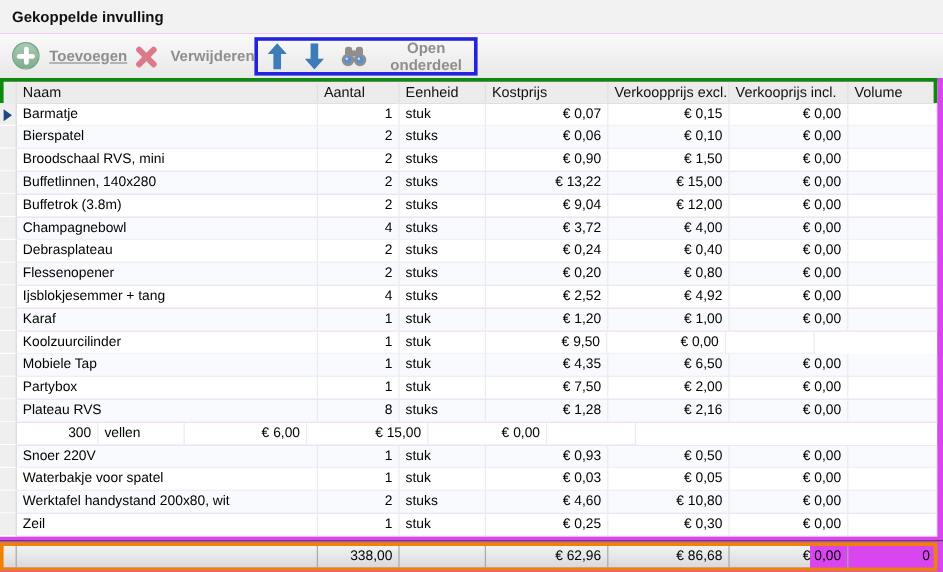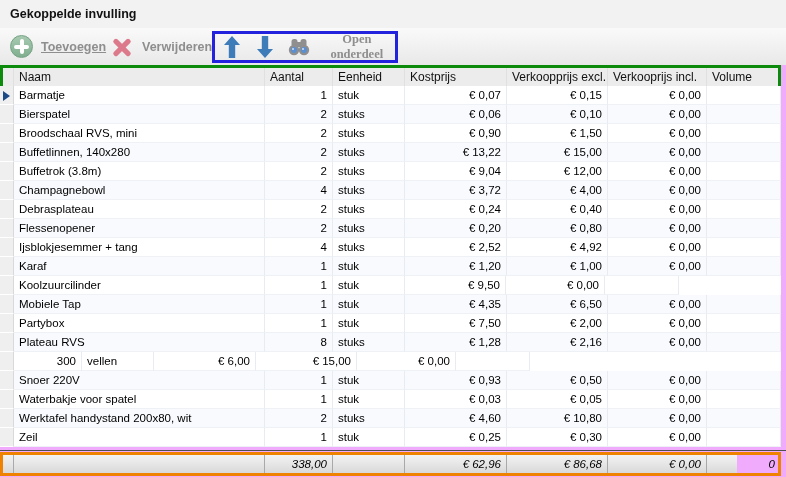--- a/index.html
+++ b/index.html
@@ -1,19 +1,19 @@
 <!DOCTYPE html>
 <html style="--blue-box: #2323dd; --green-box: #0c8a0c; --orange-box: #ef8200; --marker: #1d4a87;"><head>
 <meta charset="utf-8">
 <style>
   * { margin:0; padding:0; box-sizing:border-box; }
   html,body { background:#fff; }
   body { font-family:"Liberation Sans","DejaVu Sans",sans-serif; color:#000; }
   #app {
-    position:relative; width:786px; height:477px; background:#f0abfc;
+    position:relative; width:786px; height:477px; background:#d946ef;
     overflow:hidden; font-size:11.5px;
   }
   
   .titlebar {
     position:absolute; left:0; top:0; width:786px; height:28px;
     background:#f2f2f2; line-height:28px; padding-left:10px;
     font-weight:bold; font-size:12.5px; color:#111;
   }
   .toolbar {
     position:absolute; left:0; top:28px; width:786px; height:37px;
@@ -39,21 +39,21 @@
     background:#dc7a8c; border-radius:2px; }
   .x-icon i.a { transform:rotate(45deg); }
   .x-icon i.b { transform:rotate(-45deg); }
   .tool-group {
     position:absolute; left:212px; top:3px; width:186px; height:32px;
     border:3px solid var(--blue-box); display:flex; align-items:center;
   }
   .tool-group .tbtn-inline {
     background:transparent; border:none; cursor:default; display:flex;
     align-items:center; justify-content:center; height:26px;
-    font-family:Liberation Serif, serif;
+    font-family:Liberation Sans, sans-serif;
   }
   .btn-up { width:36px; } .btn-down { width:36px; }
   .btn-open { gap:7px; padding-left:4px; font-size:12.5px; color:#8e8e8e; font-weight:600; }
   
   .hdr {
     position:absolute; left:0; top:68px; width:781px; height:18px;
     display:flex; background:#ececec; font-size:12px; color:#111;
   }
   .hdr .hc { line-height:18px; padding-left:5px; border-right:1px solid #e0e0e0; overflow:hidden; white-space:nowrap; }
   .hdr-outline {
@@ -81,22 +81,22 @@
   .num { text-align:right; padding-right:5px; }
   .w0{width:14px;flex:0 0 14px;} .w1{width:251px;flex:0 0 251px;}
   .w2{width:68px;flex:0 0 68px;} .w3{width:72px;flex:0 0 72px;}
   .w4{width:102px;flex:0 0 102px;} .w5{width:101px;flex:0 0 101px;}
   .w6{width:99px;flex:0 0 99px;} .w7{width:74px;flex:0 0 74px;}
   .grid-bottom-line {
     position:absolute; left:0; top:450px; width:786px; height:1px; background:#4f4f4f;
   }
   
   .ftr {
-    position:absolute; left:0; top:455px; width:737px; height:18px; display:flex;
-    background:linear-gradient(#f3f3f3,#d9d9d9); font-size:11.5px; color:#000;font-style:italic;
+    position:absolute; left:0; top:455px; width:675px; height:18px; display:flex;
+    background:linear-gradient(#f3f3f3,#d9d9d9); font-size:11.5px; color:#000;
   }
   .ftr .fc { line-height:18px; border-right:1px solid #a9a9a9; overflow:hidden; white-space:nowrap; }
   .ftr-outline {
     position:absolute; left:0; top:452px; width:781px; height:24px;
     border:3px solid var(--orange-box); pointer-events:none;
   }
   svg { display:block; }
 </style>
 </head>
 <body>

